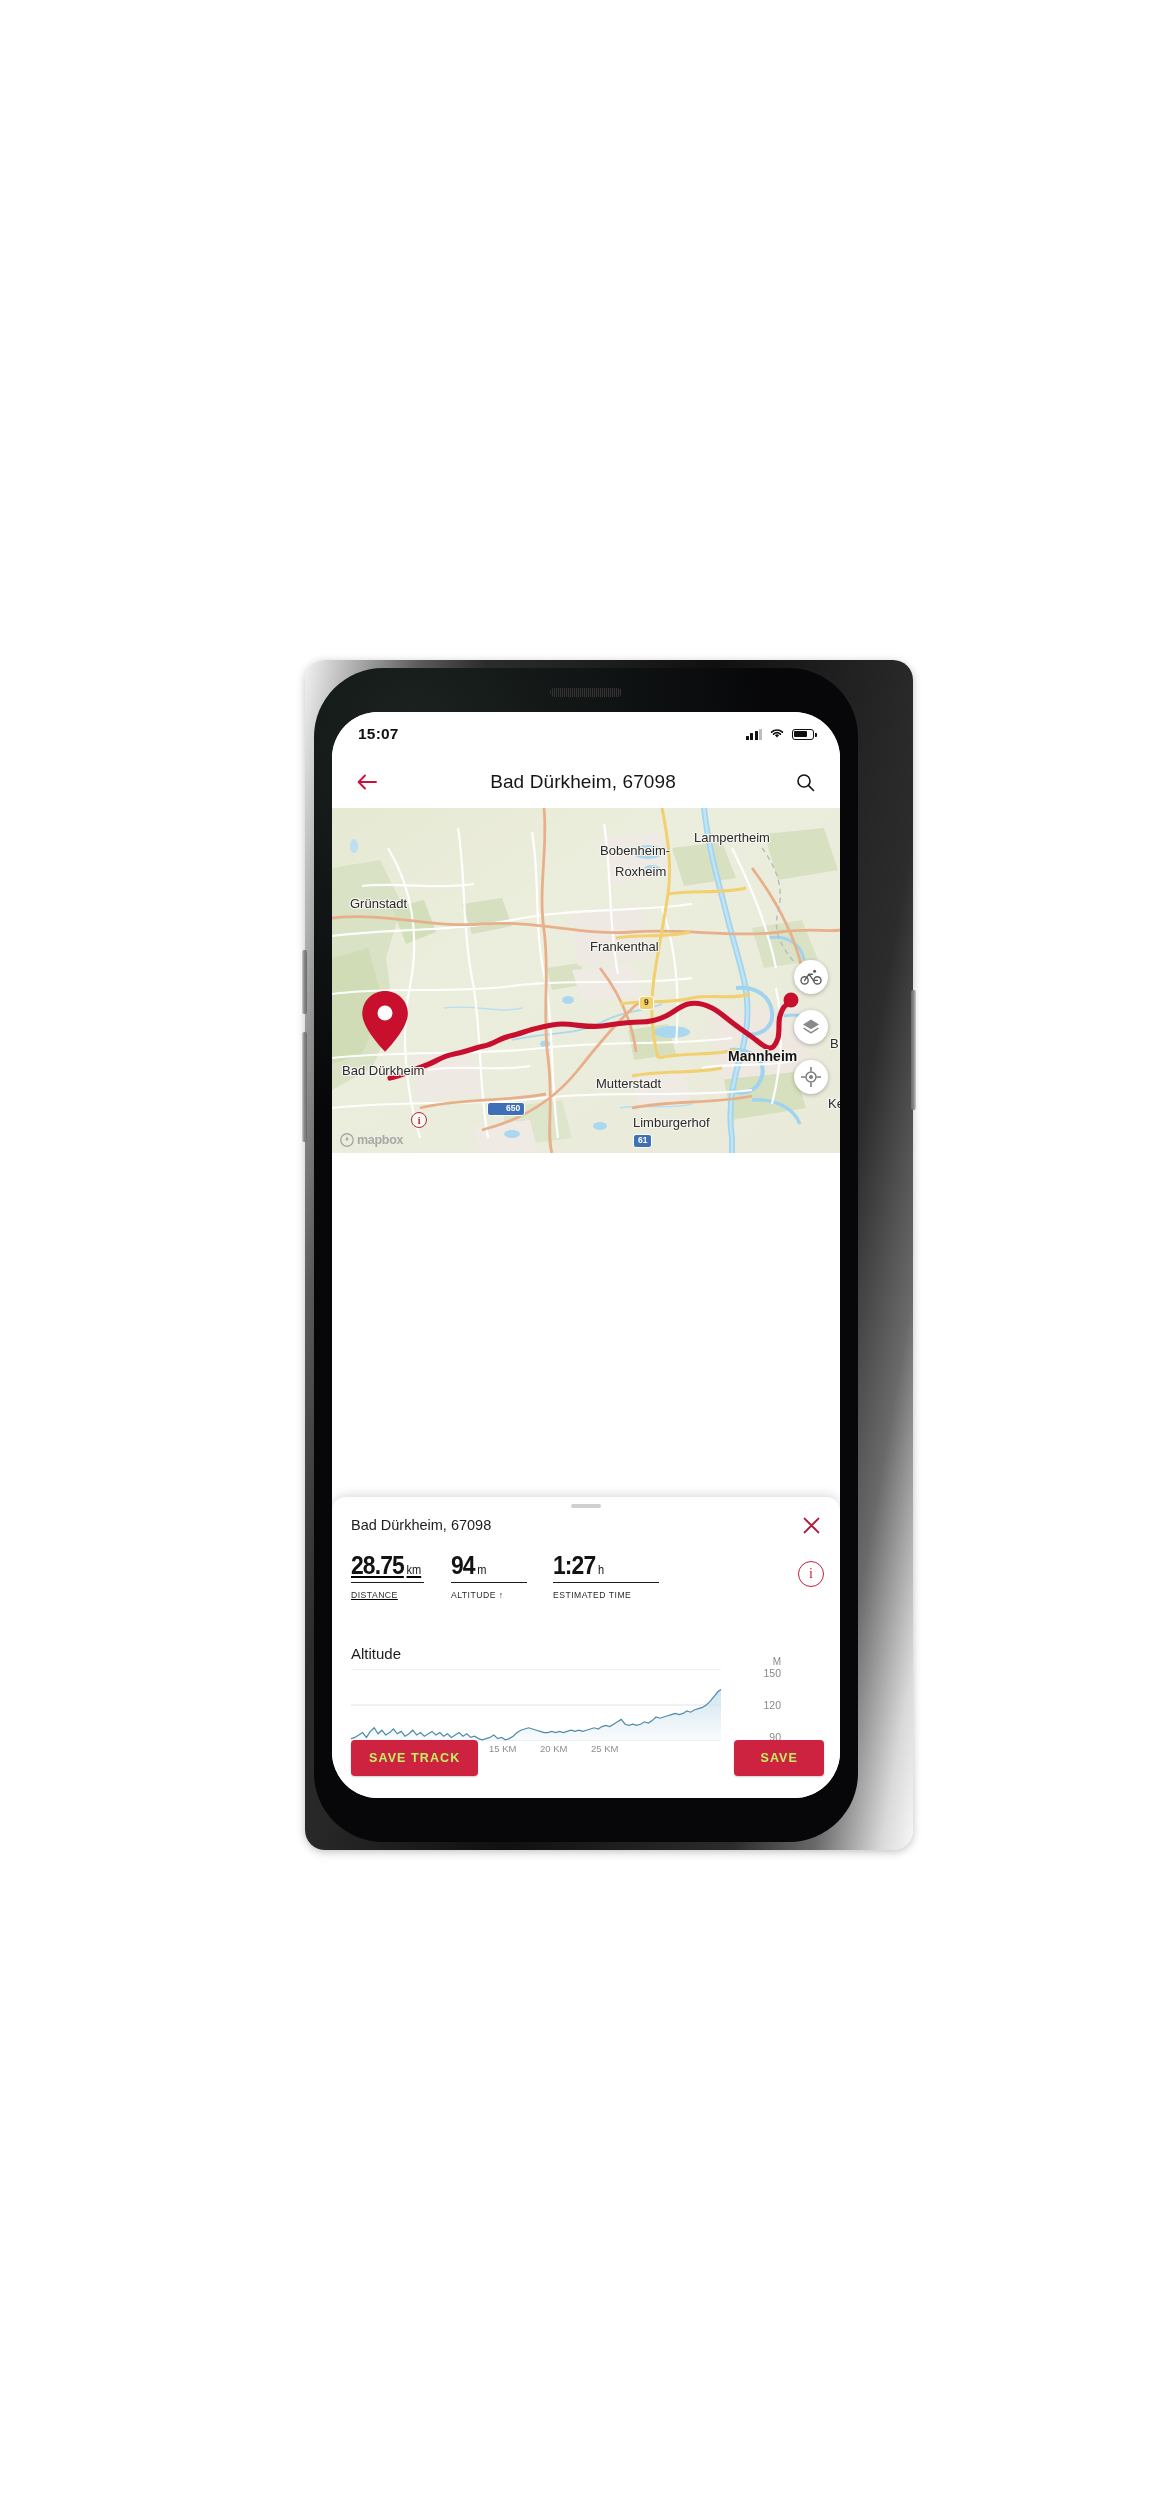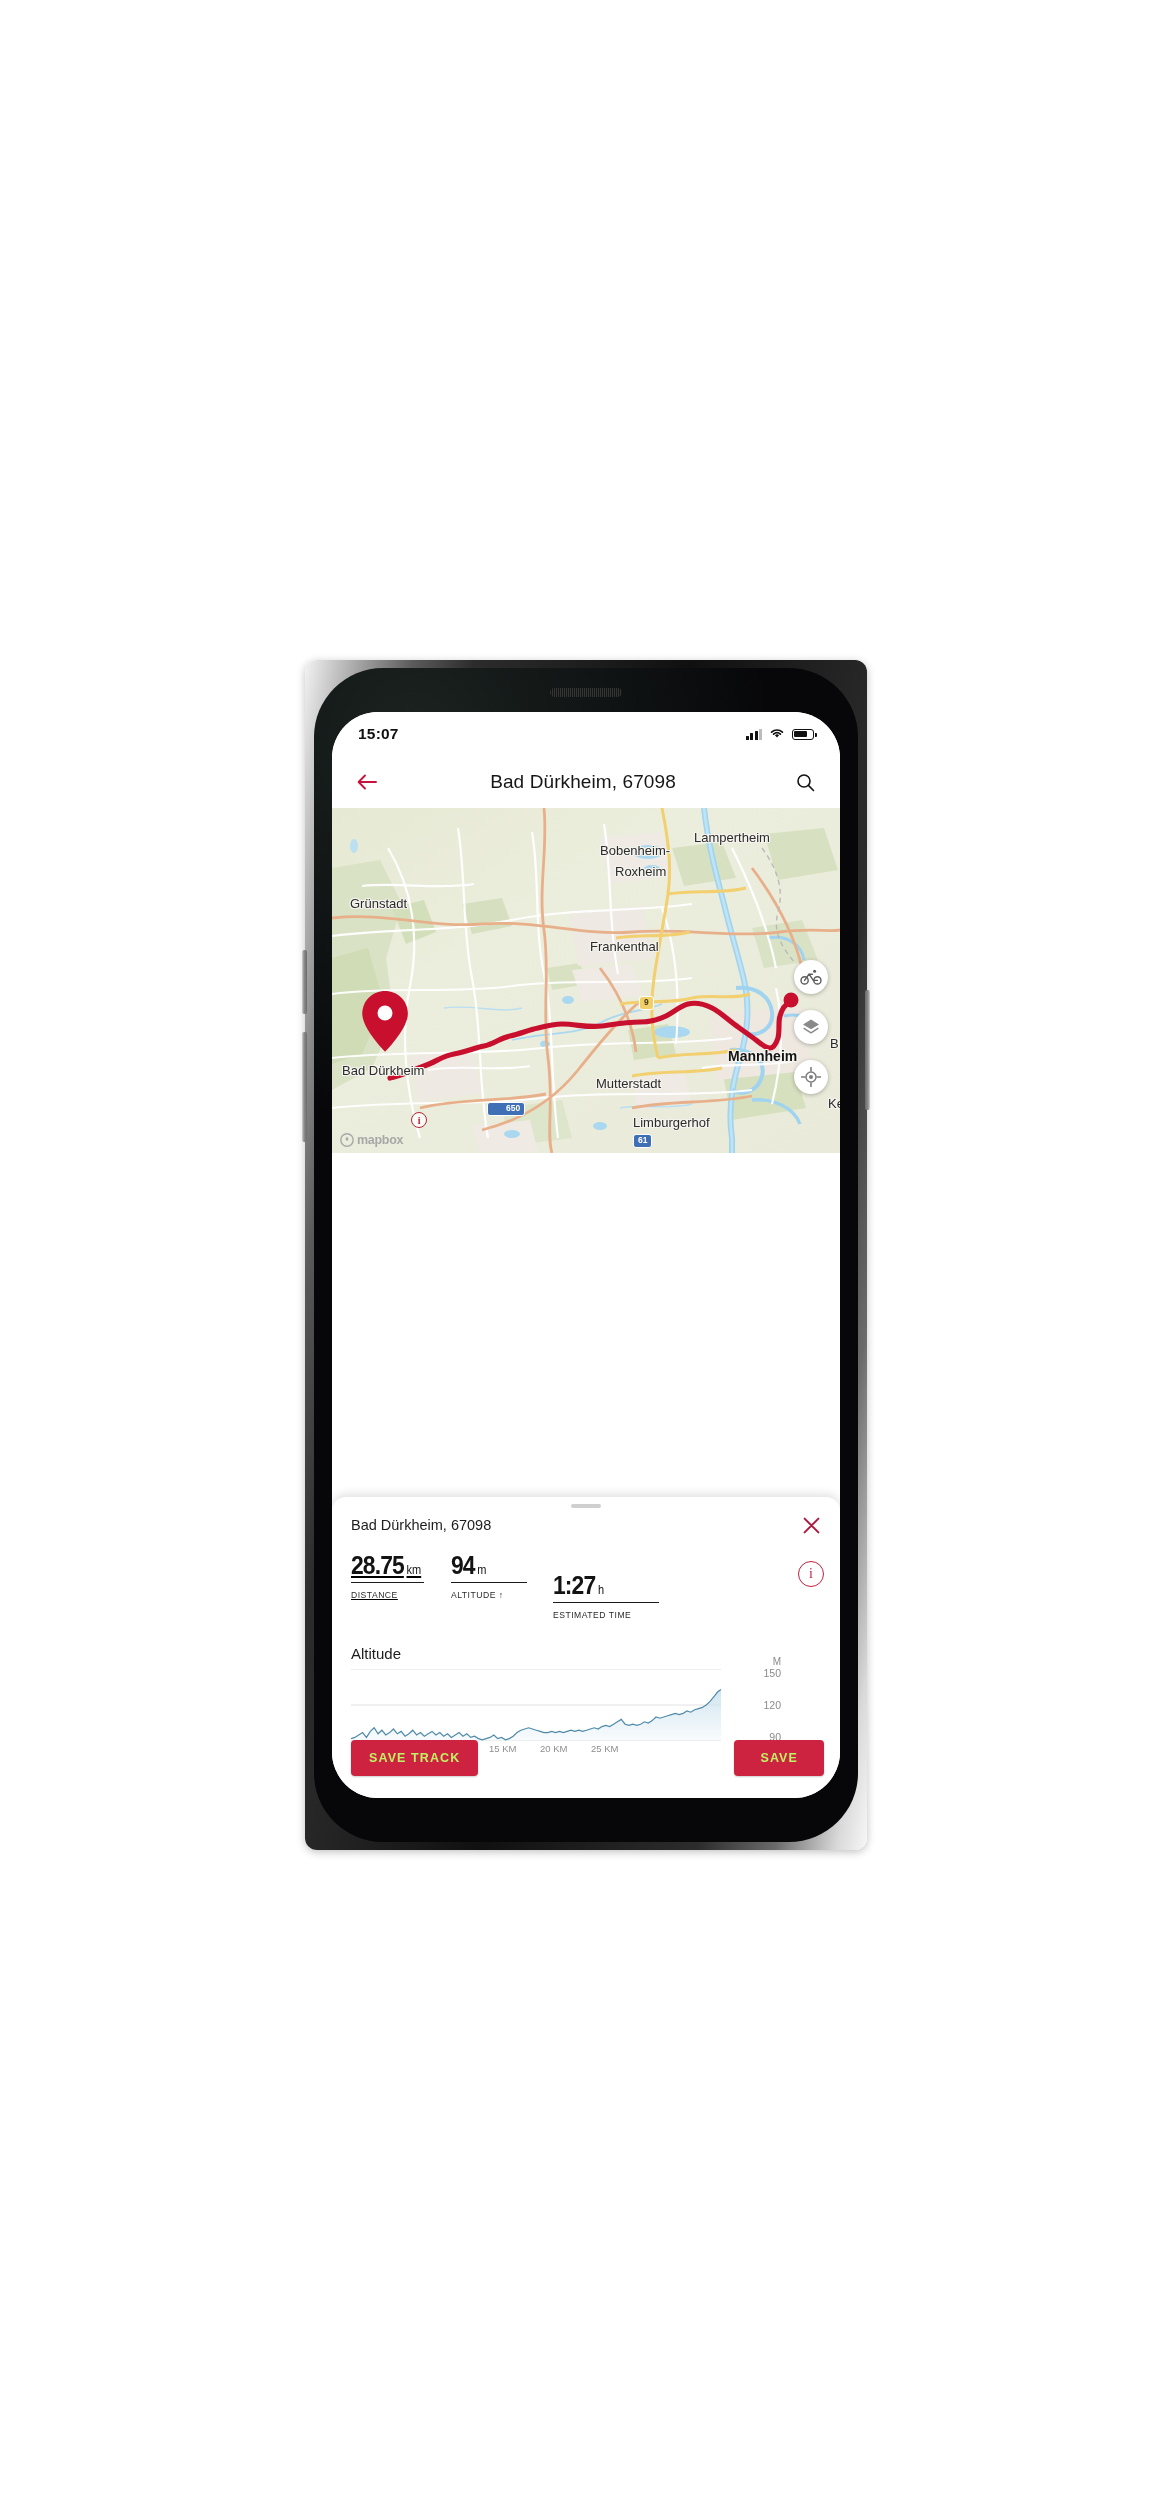--- a/index.html
+++ b/index.html
@@ -13,22 +13,22 @@
   #stage {
     position: relative;
     width: 1176px; height: 2500px;
     background: #ffffff;
   }
 
   
   #phone-frame {
     position: absolute;
     left: 305px; top: 660px;
-    width: 562px; height: 1190px;
-    border-radius: 12px;
+    width: 608px; height: 1190px;
+    border-radius: 20px;
     background: linear-gradient(100deg,#f2f2f2 0%,#9a9a9a 8%,#5b5b5b 14%,#2c2c2c 22%,#101010 50%,#2c2c2c 78%,#6a6a6a 88%,#d9d9d9 96%,#f7f7f7 100%);
     box-shadow: 0 2px 8px rgba(0,0,0,0.25);
   }
   #phone-bezel {
     position: absolute;
     left: 9px; top: 8px;
     width: 544px; height: 1174px;
     border-radius: 69px;
     background: #0a0b0c;
     background-image: radial-gradient(120% 60% at 18% 6%, #1b2320 0%, #07070a 55%);
@@ -206,21 +206,21 @@
   }
 
   
   #stats {
     position: absolute; left: 19px; top: 55px;
     width: 434px; display: flex; align-items: flex-start;
   }
   .stat { flex: 0 0 auto; }
   .stat.distance { width: 100px; text-decoration: underline; }
   .stat.altitude { width: 102px; }
-  .stat.time     { width: 122px; margin-top: 20px; }
+  .stat.time     { width: 122px; }
   .stat-val {
     font-size: 26px; font-weight: 700; color: #131313;
     line-height: 1.04; letter-spacing: -1px;
     font-family: "Liberation Sans", sans-serif;
     white-space: nowrap;
     transform: scaleX(.88);
     transform-origin: left center;
   }
   .stat-val .unit {
     font-size: 12.5px; font-weight: 400; letter-spacing: 0;

